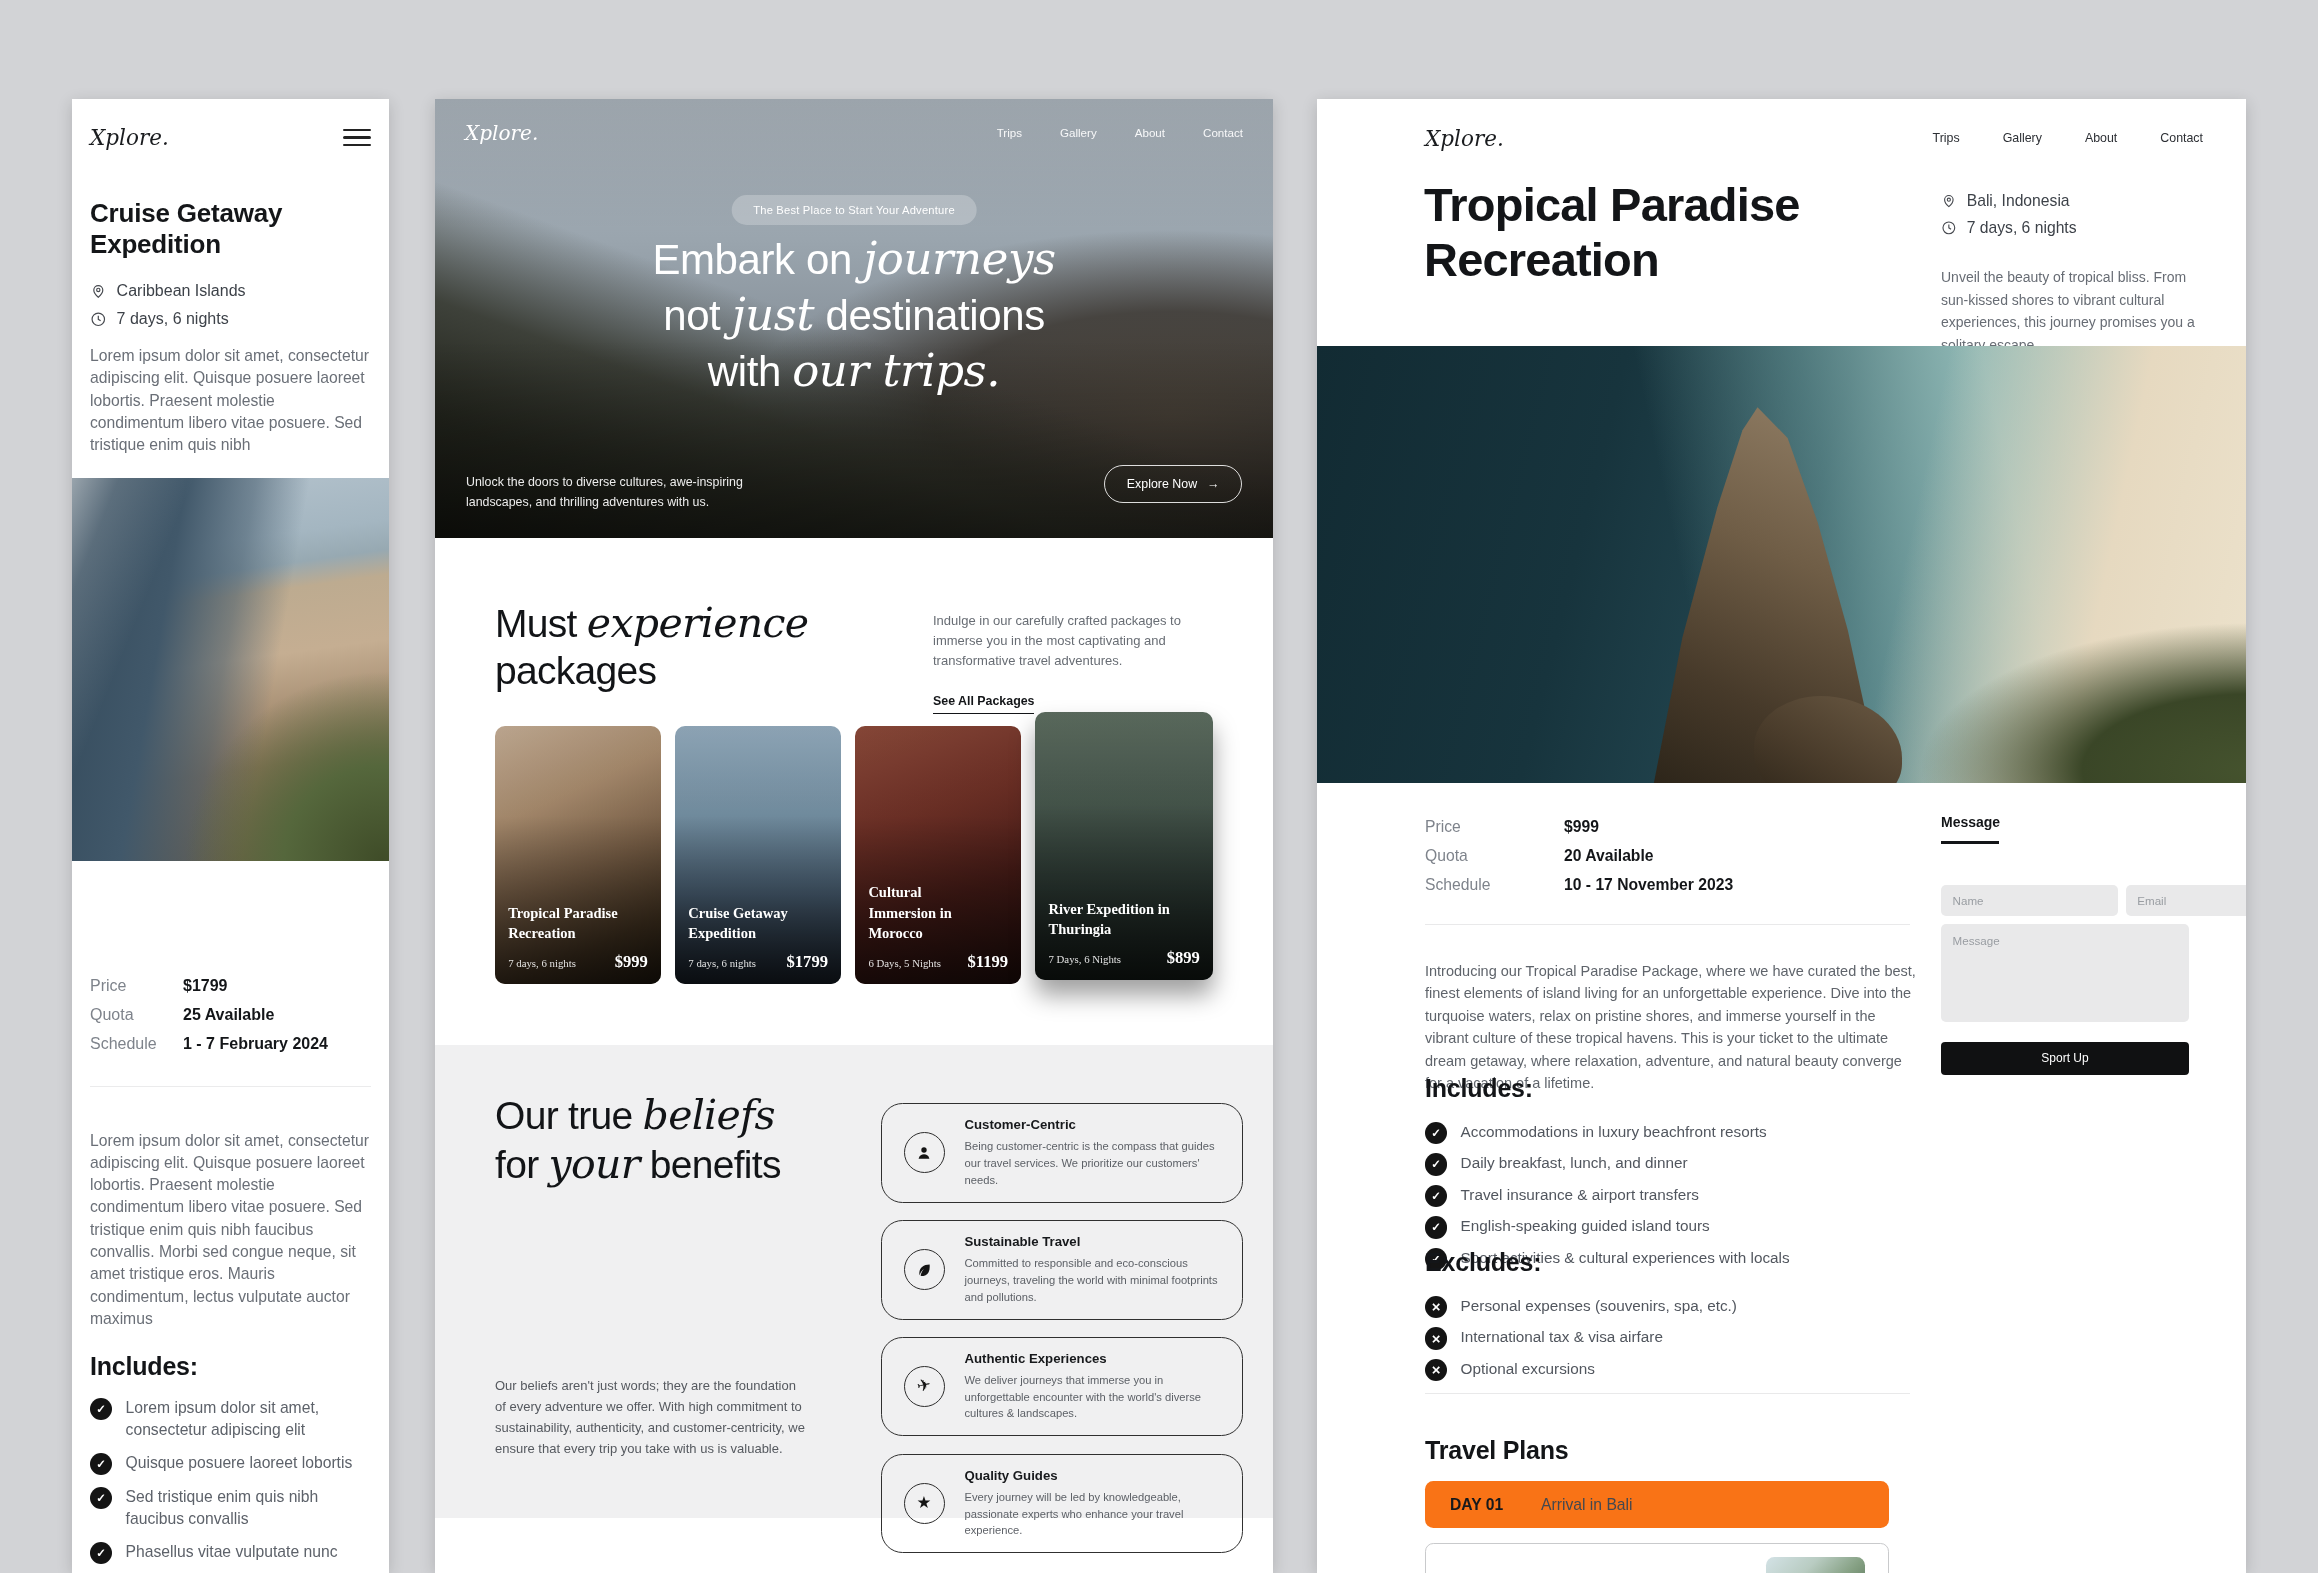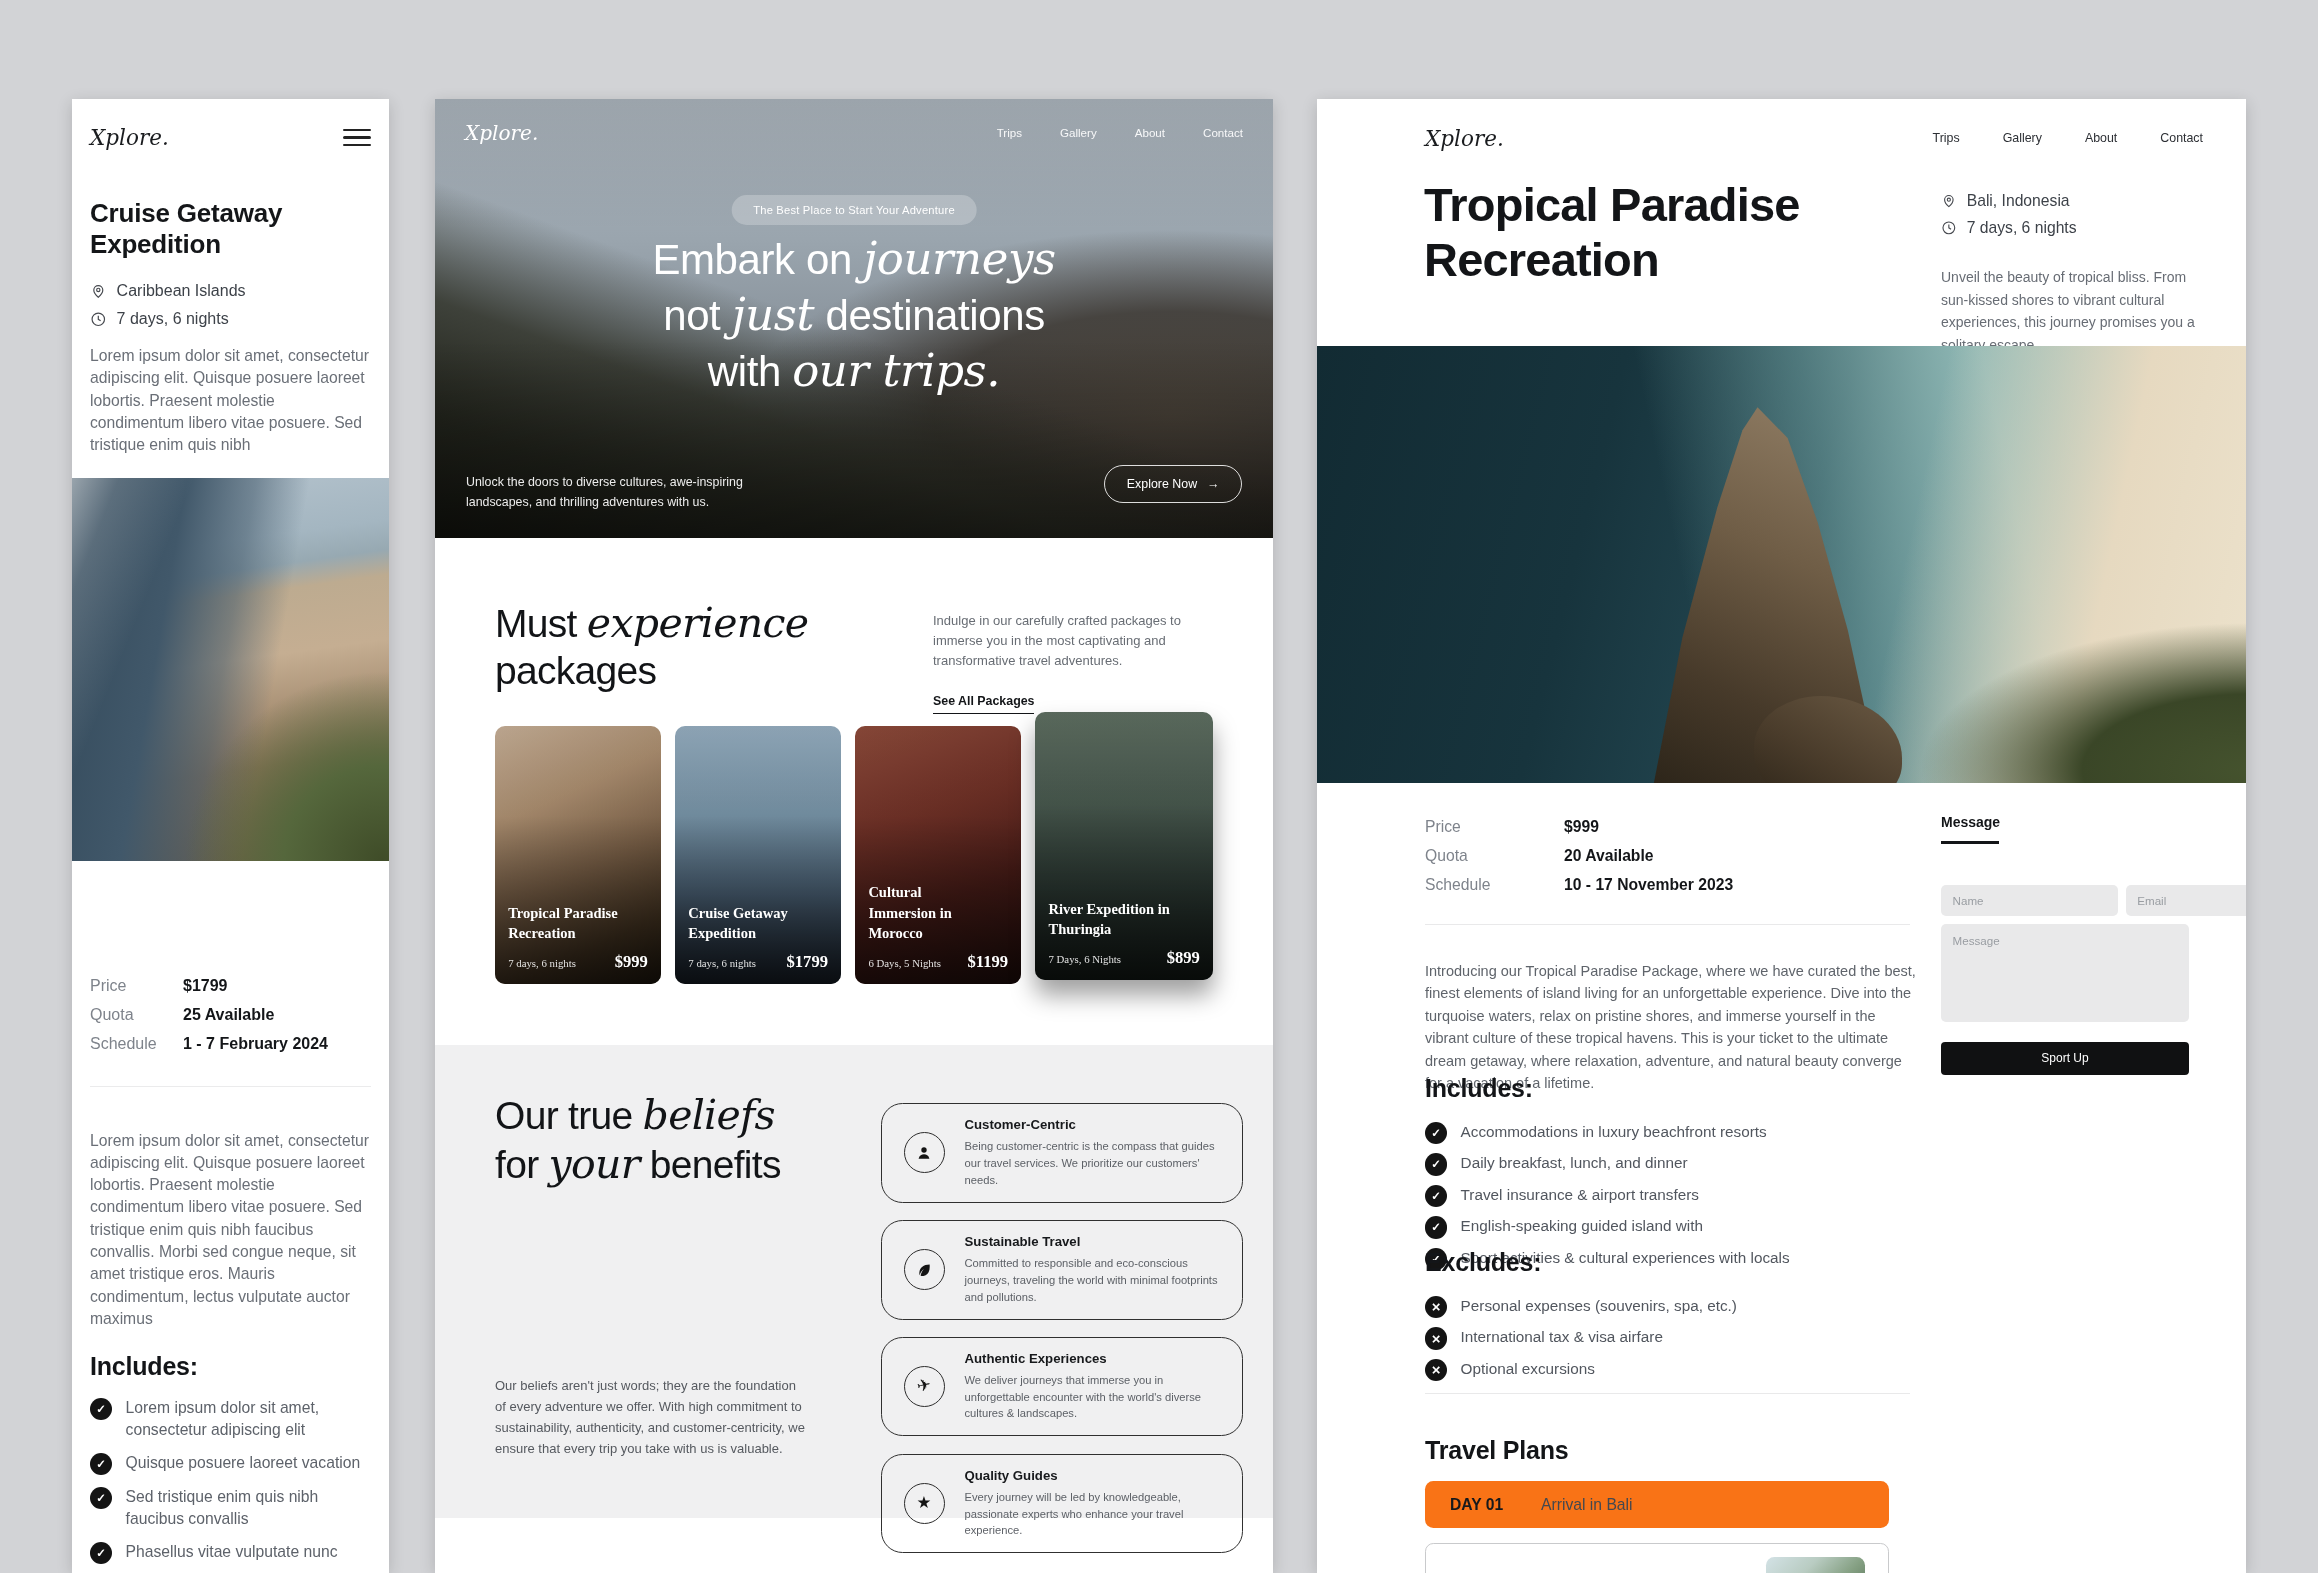--- a/index.html
+++ b/index.html
@@ -215,21 +215,21 @@
     <hr class="lp-hr">
     <p class="lp-body">Lorem ipsum dolor sit amet, consectetur adipiscing elit. Quisque posuere laoreet lobortis. Praesent molestie condimentum libero vitae posuere. Sed tristique enim quis nibh faucibus convallis. Morbi sed congue neque, sit amet tristique eros. Mauris condimentum, lectus vulputate auctor maximus</p>
     <h2 class="list-heading" style="margin:21.5px 18px 0;">Includes:</h2>
     <div class="blist">
       <div class="bitem">
           <span class="bullet check"></span>
           <span>Lorem ipsum dolor sit amet, consectetur adipiscing elit</span>
         </div>
       <div class="bitem">
           <span class="bullet check"></span>
-          <span>Quisque posuere laoreet vacation</span>
+          <span>Quisque posuere laoreet lobortis</span>
         </div>
       <div class="bitem">
           <span class="bullet check"></span>
           <span>Sed tristique enim quis nibh faucibus convallis</span>
         </div>
       <div class="bitem">
           <span class="bullet check"></span>
           <span>Phasellus vitae vulputate nunc</span>
         </div>
 
@@ -444,21 +444,21 @@
       <div class="bitem">
           <span class="bullet check"></span>
           <span>Daily breakfast, lunch, and dinner</span>
         </div>
       <div class="bitem">
           <span class="bullet check"></span>
           <span>Travel insurance &amp; airport transfers</span>
         </div>
       <div class="bitem">
           <span class="bullet check"></span>
-          <span>English-speaking guided island with</span>
+          <span>English-speaking guided island tours</span>
         </div>
       <div class="bitem">
           <span class="bullet check"></span>
           <span>Sport activities &amp; cultural experiences with locals</span>
         </div>
     </div>
 
     <h2 class="list-heading rp-excludes-h">Excludes:</h2>
     <div class="rp-excludes">
       <div class="bitem">

